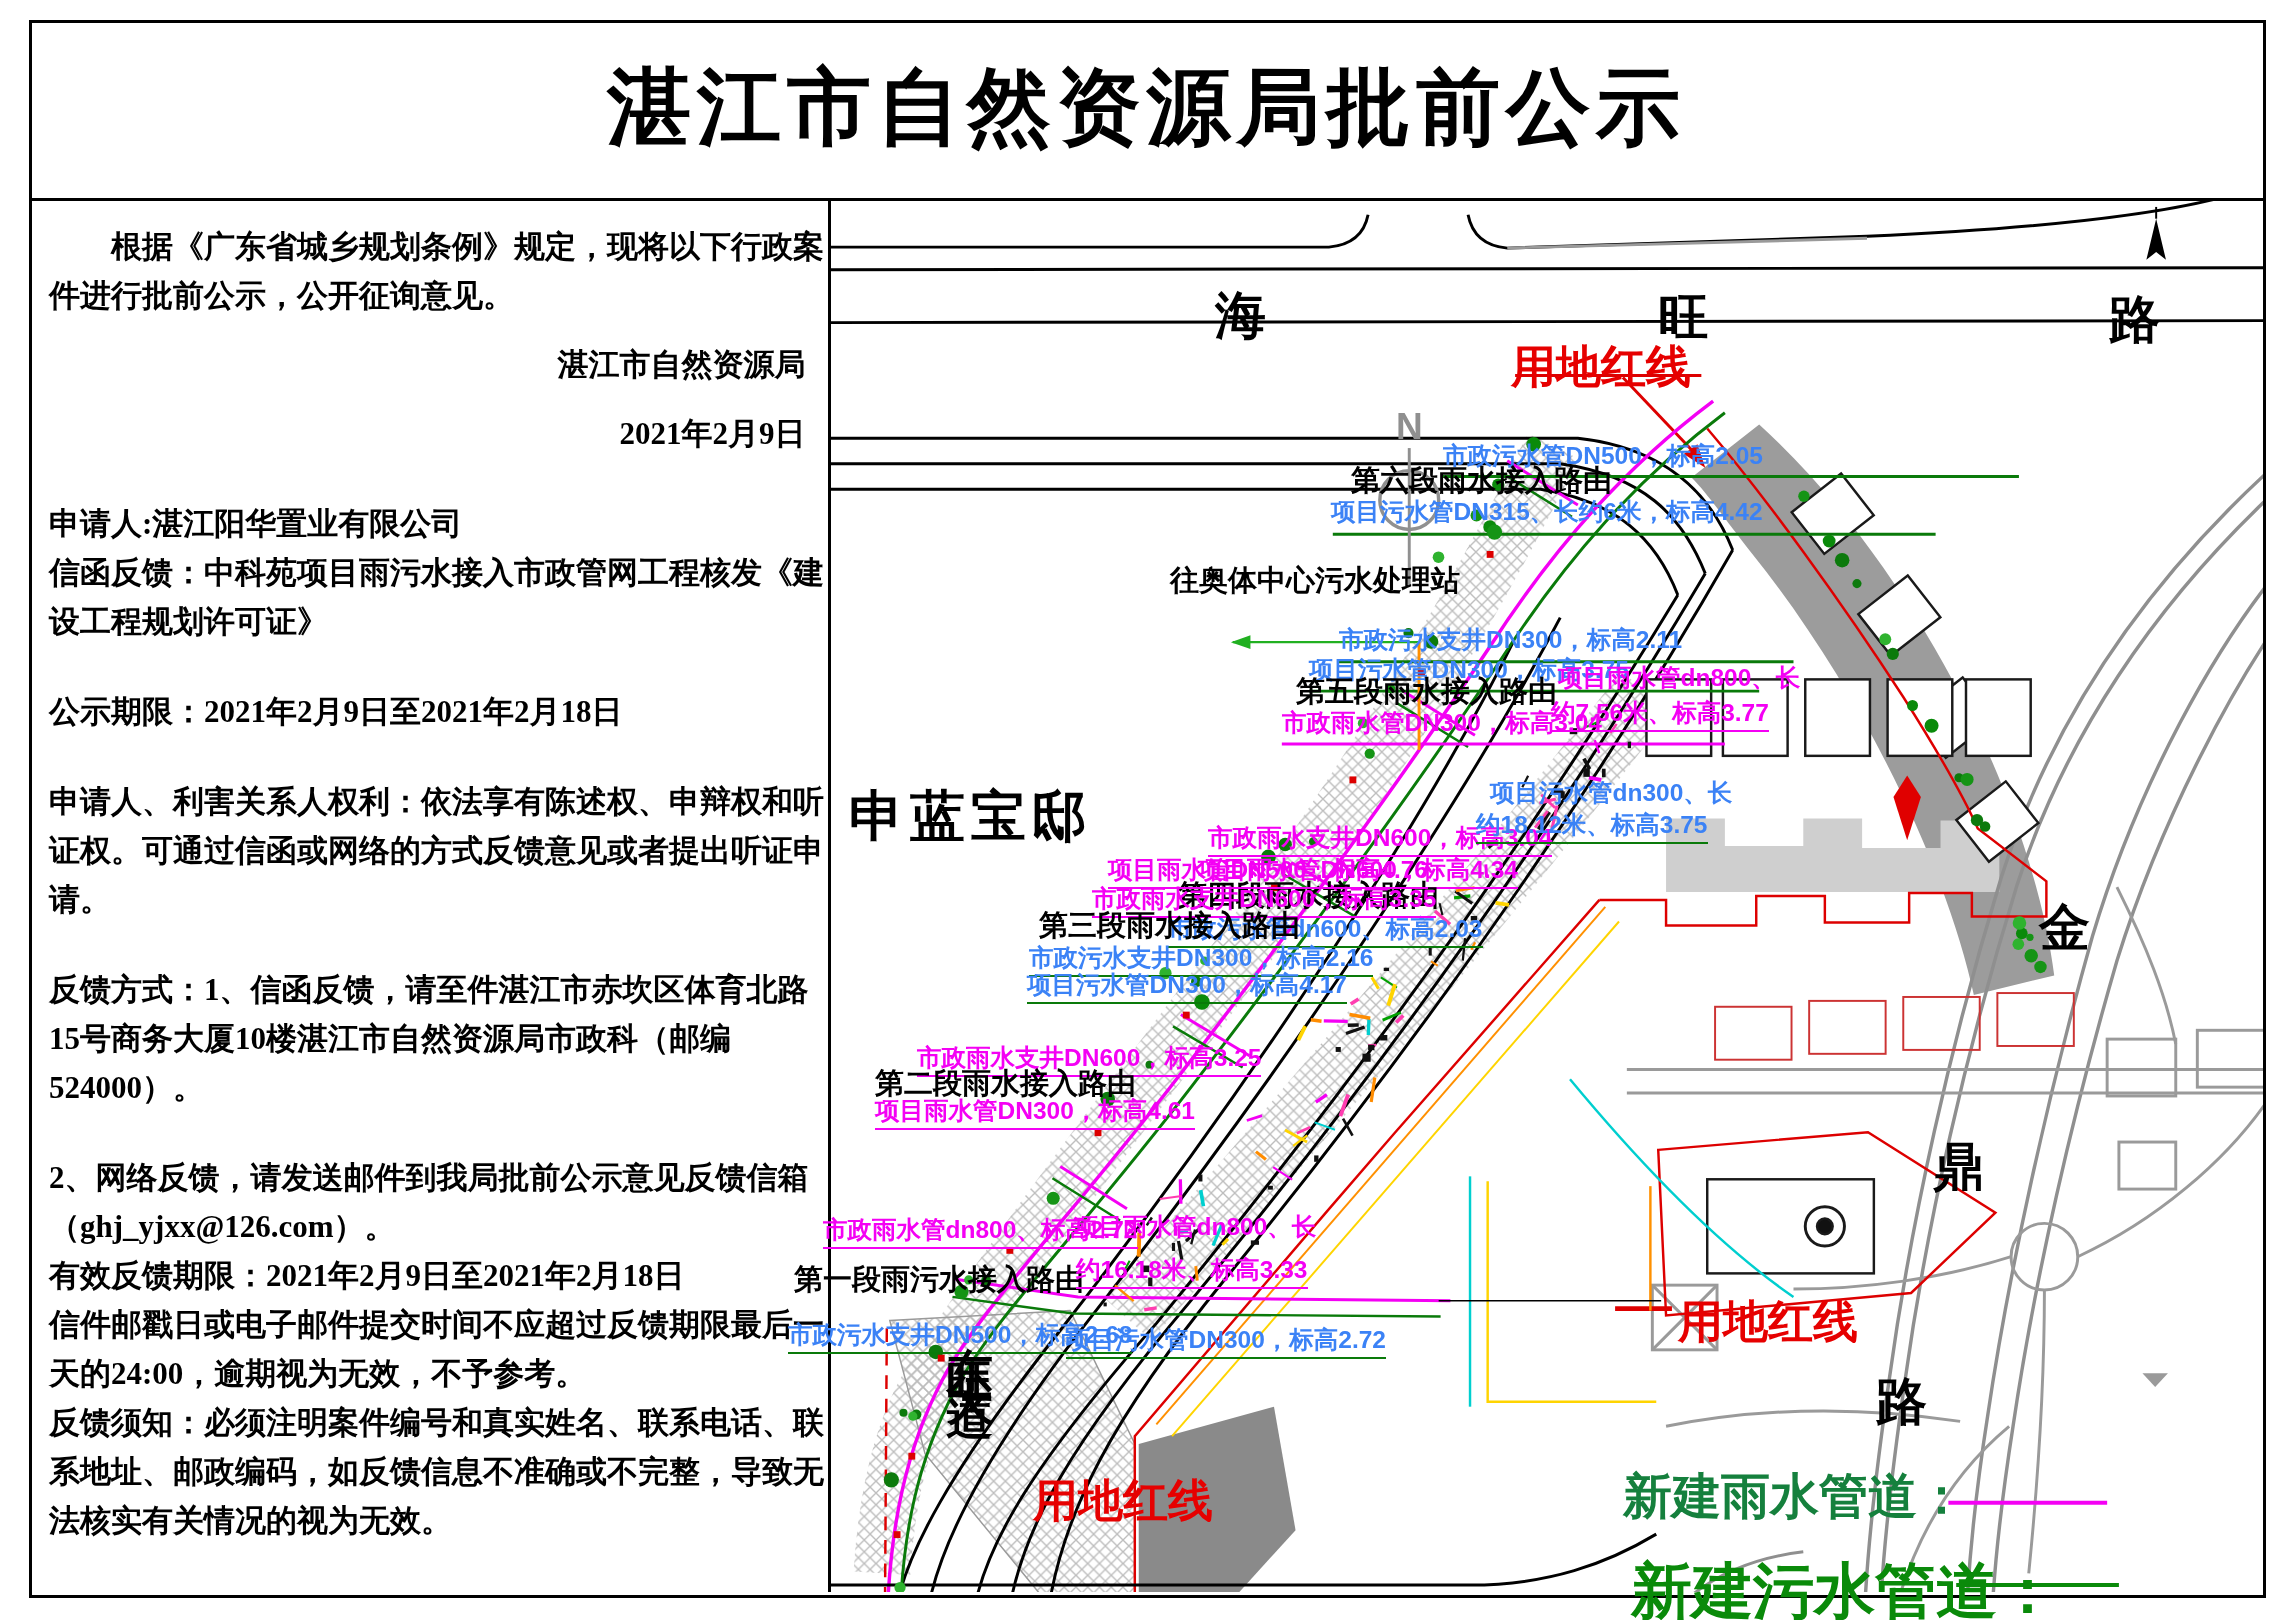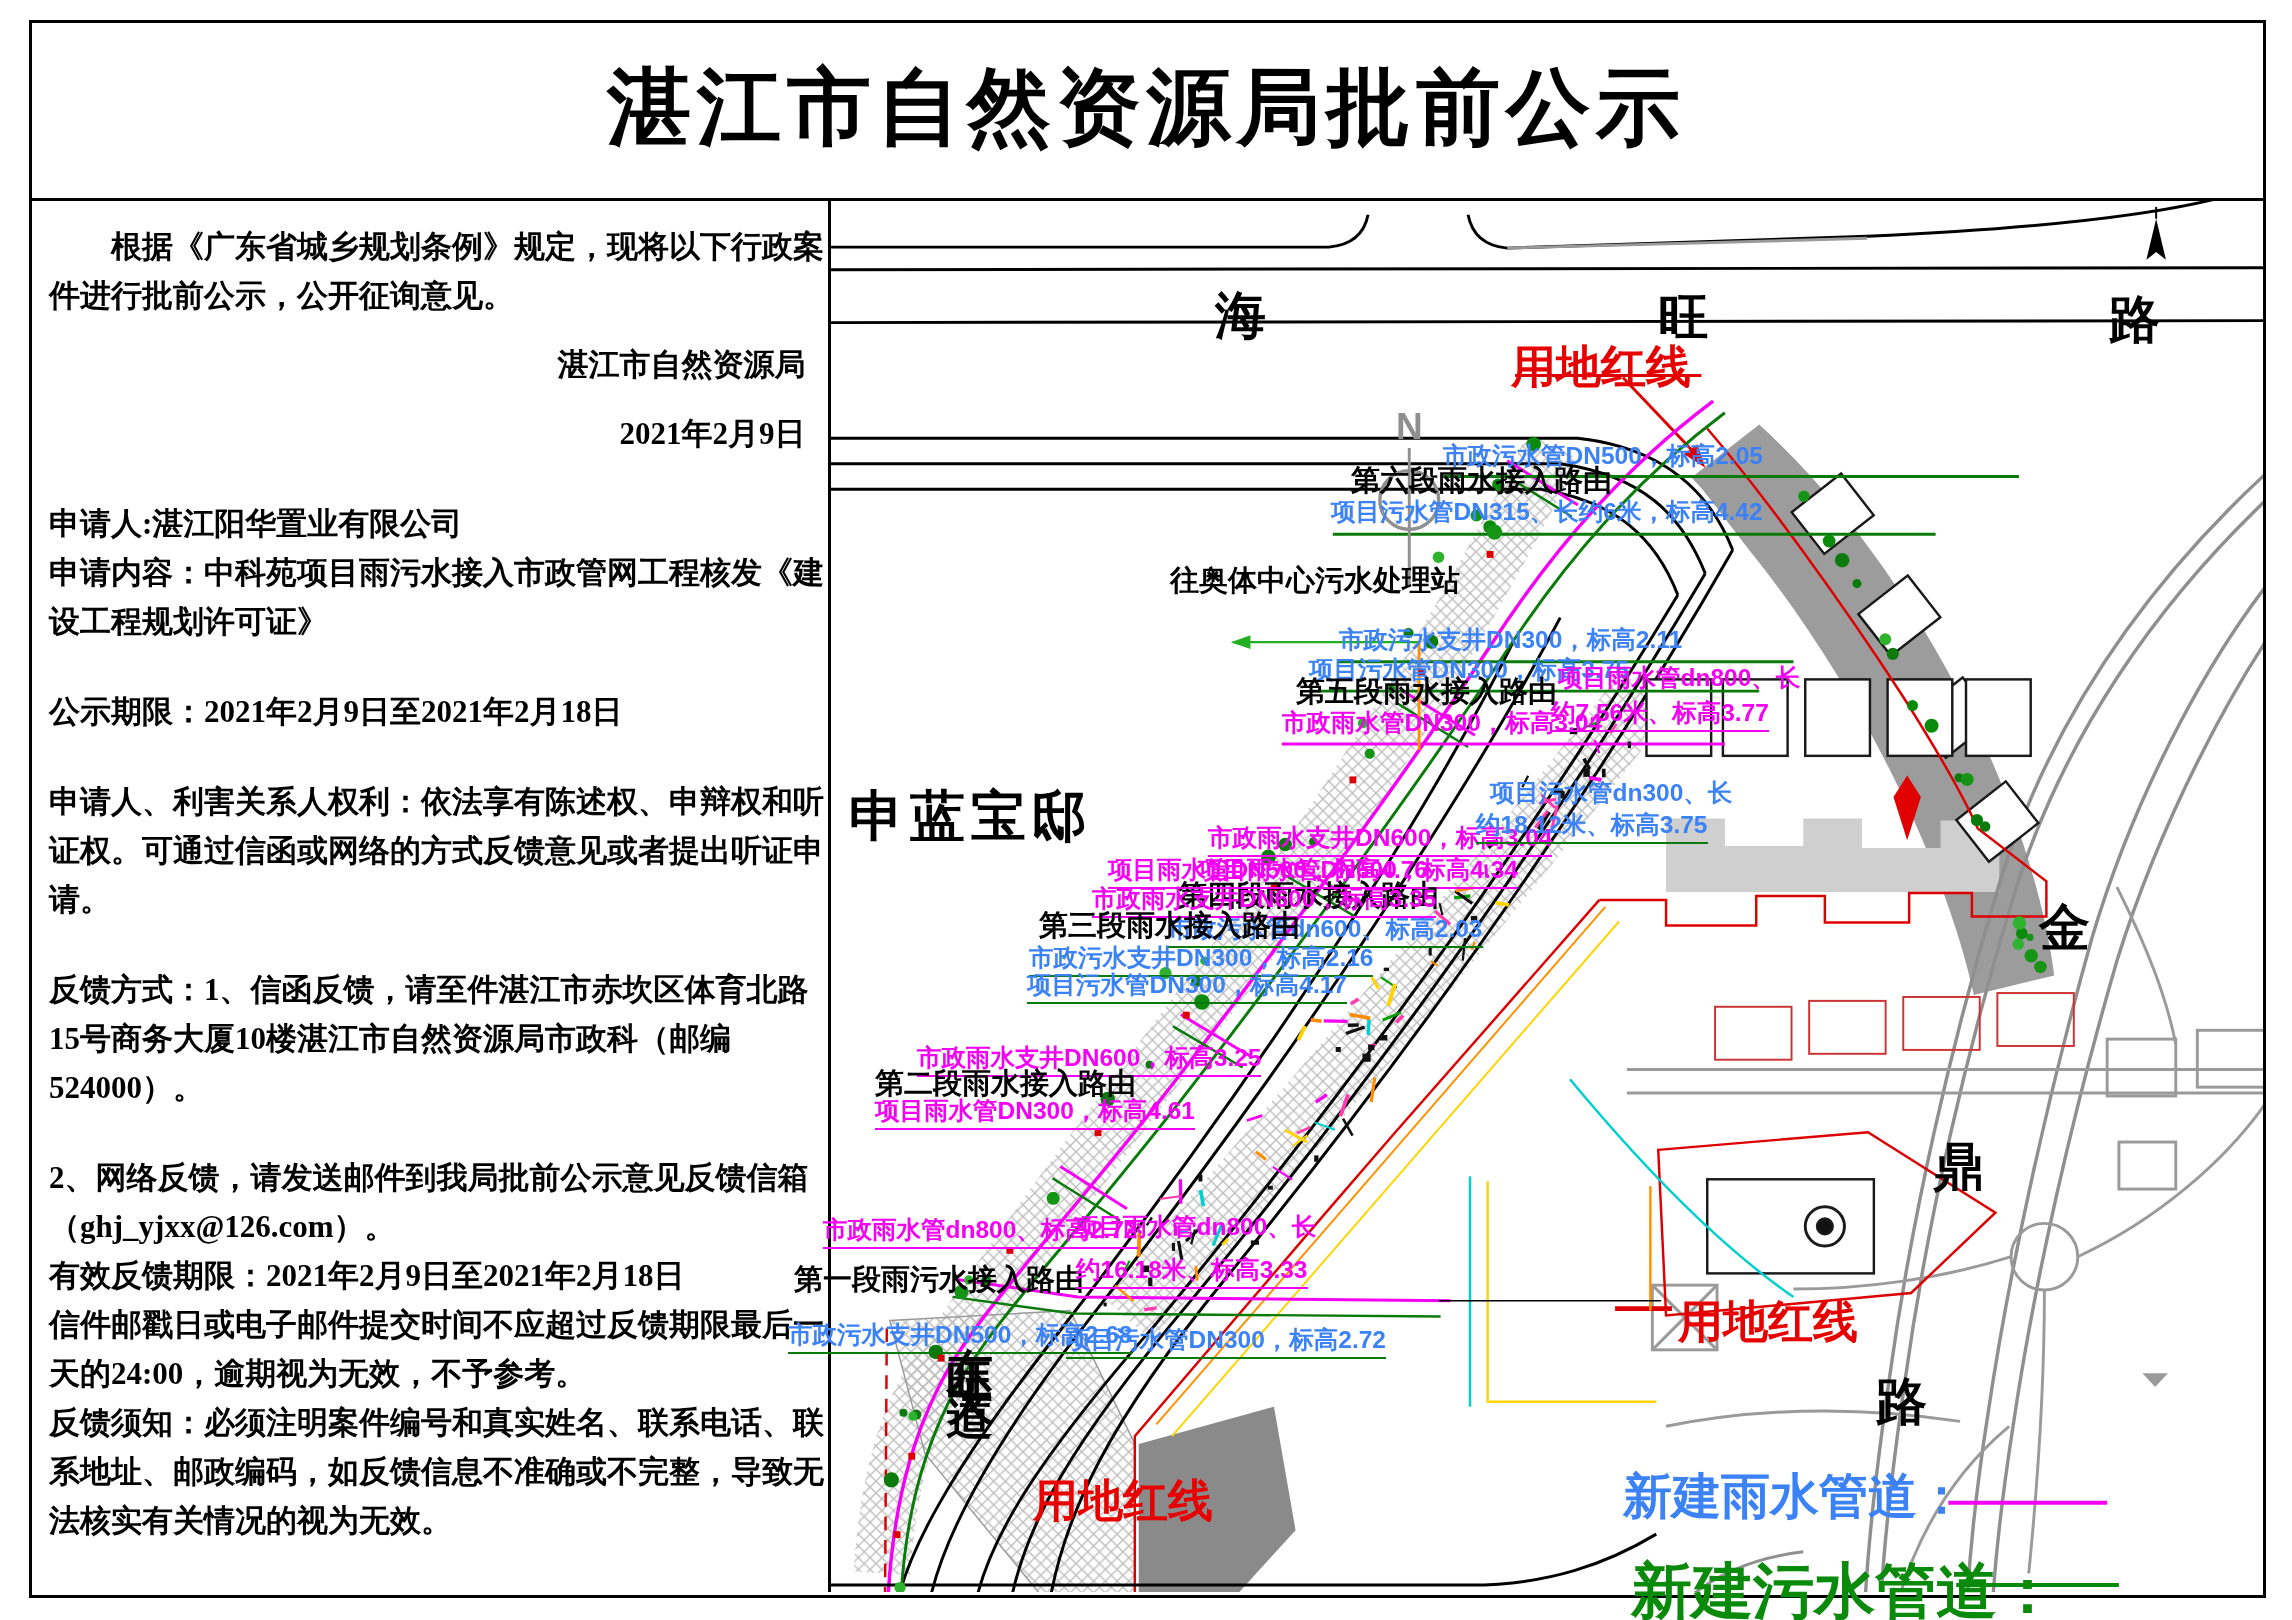--- a/index.html
+++ b/index.html
@@ -16,39 +16,39 @@
   #map{position:absolute;left:828px;top:201px;width:1435px;height:1391px;}
   #map-labels{position:absolute;left:0;top:0;width:2293px;height:1620px;pointer-events:none;}
   .mlabel{position:absolute;white-space:nowrap;font-family:"Liberation Sans","DejaVu Sans",sans-serif;font-weight:bold;color:#000;}
   .rd{font-size:51px;}
   .bk{font-size:29px;}
   .bk-xl{font-size:55px;letter-spacing:5.9px;}
   .gr{font-size:24.5px;color:#3b82f6;border-bottom:2.9px solid #0a7a0a;padding-bottom:1px;}
   .mg{font-size:24.5px;color:#f400f4;border-bottom:2.9px solid #f400f4;padding-bottom:1px;}
   .nl{border-bottom:none;}
   .red-lg{font-size:45px;color:#e60000;margin-top:16px;}
-  .mg-xl{font-size:49px;color:#3b82f6;}
+  .mg-xl{font-size:49px;color:#15803d;}
   .gr-xl{font-size:61px;color:#0a8a0a;}
   .vert{writing-mode:vertical-rl;letter-spacing:15.7px;font-size:47px;}
   .compass{font-size:37px;color:#8f8f8f;font-weight:bold;}
 </style>
 </head>
 <body>
 
 <div id="frame"></div>
 <div id="title">湛江市自然资源局批前公示</div>
 <div id="title-rule"></div>
 <div id="divider"></div>
 
 <div id="doc-text">
   <p class="indent">根据《广东省城乡规划条例》规定，现将以下行政案件进行批前公示，公开征询意见。</p>
   <p class="right gap">湛江市自然资源局</p>
   <p class="right">2021年2月9日</p>
   <p class="gap">申请人:湛江阳华置业有限公司</p>
-  <p>申请内容：中科苑项目雨污水接入市政管网工程核发《建设工程规划许可证》</p>
+  <p>信函反馈：中科苑项目雨污水接入市政管网工程核发《建设工程规划许可证》</p>
   <p class="gap">公示期限：2021年2月9日至2021年2月18日</p>
   <p class="gap">申请人、利害关系人权利：依法享有陈述权、申辩权和听证权。可通过信函或网络的方式反馈意见或者提出听证申请。</p>
   <p class="gap">反馈方式：1、信函反馈，请至件湛江市赤坎区体育北路15号商务大厦10楼湛江市自然资源局市政科（邮编524000）。</p>
   <p class="gap">2、网络反馈，请发送邮件到我局批前公示意见反馈信箱（ghj_yjxx@126.com）。</p>
   <p>有效反馈期限：2021年2月9日至2021年2月18日</p>
   <p>信件邮戳日或电子邮件提交时间不应超过反馈期限最后一天的24:00，逾期视为无效，不予参考。</p>
   <p>反馈须知：必须注明案件编号和真实姓名、联系电话、联系地址、邮政编码，如反馈信息不准确或不完整，导致无法核实有关情况的视为无效。</p>
 </div>
 
 <svg id="map" viewBox="845 200 1464 1419" xmlns="http://www.w3.org/2000/svg">

